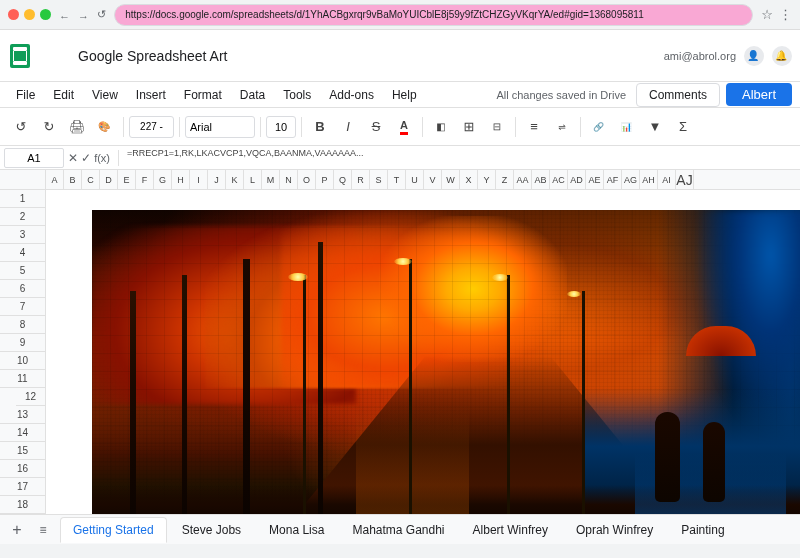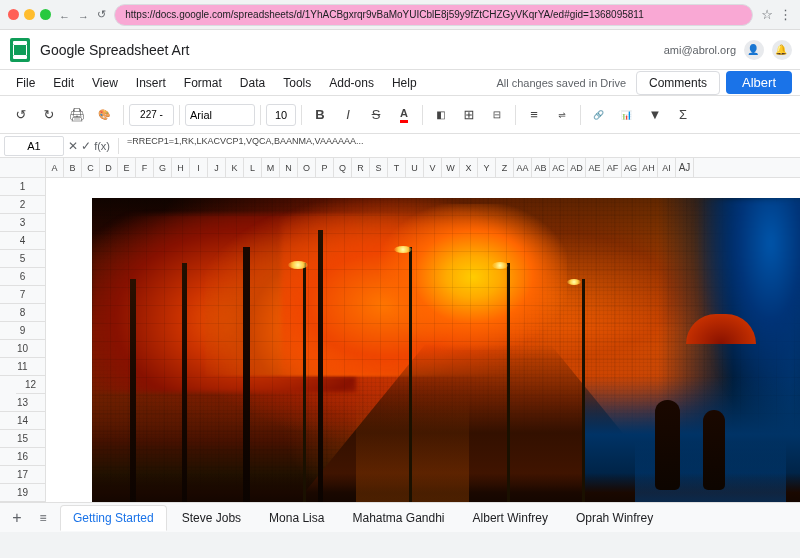--- a/index.html
+++ b/index.html
@@ -7,26 +7,27 @@
       width: 800px;
       height: 558px;
       overflow: hidden;
       font-family: Arial, sans-serif;
       font-size: 11px;
       background: #f1f3f4;
     }
 
     
     #title-bar {
-      height: 40px;
+      height: 52px;
       background: #fff;
       display: flex;
       align-items: center;
       padding: 0 8px;
       border-bottom: 1px solid #e0e0e0;
+      gap: 38px;
     }
     #title-bar .favicon {
       width: 24px;
       height: 24px;
       margin-right: 8px;
       display: flex;
       align-items: center;
       justify-content: center;
     }
     .sheets-icon {
@@ -494,21 +495,21 @@
         <div class="col-cell" style="width: 18px; font-size: 9px;">Z</div>
         <div class="col-cell" style="width: 18px; font-size: 9px;">AA</div>
         <div class="col-cell" style="width: 18px; font-size: 9px;">AB</div>
         <div class="col-cell" style="width: 18px; font-size: 9px;">AC</div>
         <div class="col-cell" style="width: 18px; font-size: 9px;">AD</div>
         <div class="col-cell" style="width: 18px; font-size: 9px;">AE</div>
         <div class="col-cell" style="width: 18px; font-size: 9px;">AF</div>
         <div class="col-cell" style="width: 18px; font-size: 9px;">AG</div>
         <div class="col-cell" style="width: 18px; font-size: 9px;">AH</div>
         <div class="col-cell" style="width: 18px; font-size: 9px;">AI</div>
-        <div class="col-cell" style="width: 18px; font-size: 10px;">AJ</div>
+        <div class="col-cell" style="width: 18px; font-size: 14px;">AJ</div>
       </div>
   </div>
 
   <div style="display:flex; height:calc(100% - 20px - 30px); overflow:hidden; position:relative;">
 
     <div id="row-numbers" style="width:46px; flex-shrink:0; background:#f8f9fa; border-right:1px solid #e0e0e0; overflow:hidden;">
 
     <div style="height: 18px; display: flex; align-items: center; justify-content: center; border-bottom: 1px solid rgb(224, 224, 224); font-size: 10px; color: rgb(68, 68, 68);">1</div>
         <div style="height: 18px; display: flex; align-items: center; justify-content: center; border-bottom: 1px solid rgb(224, 224, 224); font-size: 10px; color: rgb(68, 68, 68);">2</div>
         <div style="height: 18px; display: flex; align-items: center; justify-content: center; border-bottom: 1px solid rgb(224, 224, 224); font-size: 10px; color: rgb(68, 68, 68);">3</div>
@@ -519,21 +520,21 @@
         <div style="height: 18px; display: flex; align-items: center; justify-content: center; border-bottom: 1px solid rgb(224, 224, 224); font-size: 10px; color: rgb(68, 68, 68);">8</div>
         <div style="height: 18px; display: flex; align-items: center; justify-content: center; border-bottom: 1px solid rgb(224, 224, 224); font-size: 10px; color: rgb(68, 68, 68);">9</div>
         <div style="height: 18px; display: flex; align-items: center; justify-content: center; border-bottom: 1px solid rgb(224, 224, 224); font-size: 10px; color: rgb(68, 68, 68);">10</div>
         <div style="height: 18px; display: flex; align-items: center; justify-content: center; border-bottom: 1px solid rgb(224, 224, 224); font-size: 10px; color: rgb(68, 68, 68);">11</div>
         <div style="height: 18px; display: flex; align-items: center; justify-content: center; border-bottom: 1px solid rgb(224, 224, 224); font-size: 10px; color: rgb(68, 68, 68); margin-left: 16px;">12</div>
         <div style="height: 18px; display: flex; align-items: center; justify-content: center; border-bottom: 1px solid rgb(224, 224, 224); font-size: 10px; color: rgb(68, 68, 68);">13</div>
         <div style="height: 18px; display: flex; align-items: center; justify-content: center; border-bottom: 1px solid rgb(224, 224, 224); font-size: 10px; color: rgb(68, 68, 68);">14</div>
         <div style="height: 18px; display: flex; align-items: center; justify-content: center; border-bottom: 1px solid rgb(224, 224, 224); font-size: 10px; color: rgb(68, 68, 68);">15</div>
         <div style="height: 18px; display: flex; align-items: center; justify-content: center; border-bottom: 1px solid rgb(224, 224, 224); font-size: 10px; color: rgb(68, 68, 68);">16</div>
         <div style="height: 18px; display: flex; align-items: center; justify-content: center; border-bottom: 1px solid rgb(224, 224, 224); font-size: 10px; color: rgb(68, 68, 68);">17</div>
-        <div style="height: 18px; display: flex; align-items: center; justify-content: center; border-bottom: 1px solid rgb(224, 224, 224); font-size: 10px; color: rgb(68, 68, 68);">19</div>
+        <div style="height: 18px; display: flex; align-items: center; justify-content: center; border-bottom: 1px solid rgb(224, 224, 224); font-size: 10px; color: rgb(68, 68, 68);">18</div>
       </div>
 
     <div id="painting-container" style="position:relative; flex:1; overflow:hidden;">
 
       <div style="position:absolute; inset:0; background-image: repeating-linear-gradient(90deg, rgba(0,0,0,0.08) 0px, rgba(0,0,0,0.08) 1px, transparent 1px, transparent 18px), repeating-linear-gradient(0deg, rgba(0,0,0,0.08) 0px, rgba(0,0,0,0.08) 1px, transparent 1px, transparent 18px); z-index:2; pointer-events:none;"></div>
 
       <div class="painting-bg" style="width:100%; height:100%; position:relative;">
 
         <div style="position:absolute; top:0; left:0; right:0; height:40%; background:linear-gradient(to bottom, rgba(10,3,0,0.6) 0%, rgba(20,8,0,0.3) 50%, transparent 100%); z-index:1;"></div>
 
@@ -593,14 +594,17 @@
     </div>
     <div class="sheet-tab">
       <span>Mahatma Gandhi</span>
     </div>
     <div class="sheet-tab">
       <span>Albert Winfrey</span>
     </div>
     <div class="sheet-tab">
       <span>Oprah Winfrey</span>
     </div>
+    <div class="sheet-tab">
+      <span>Painting</span>
+    </div>
   </div>
 </div>
 
 </body></html>

